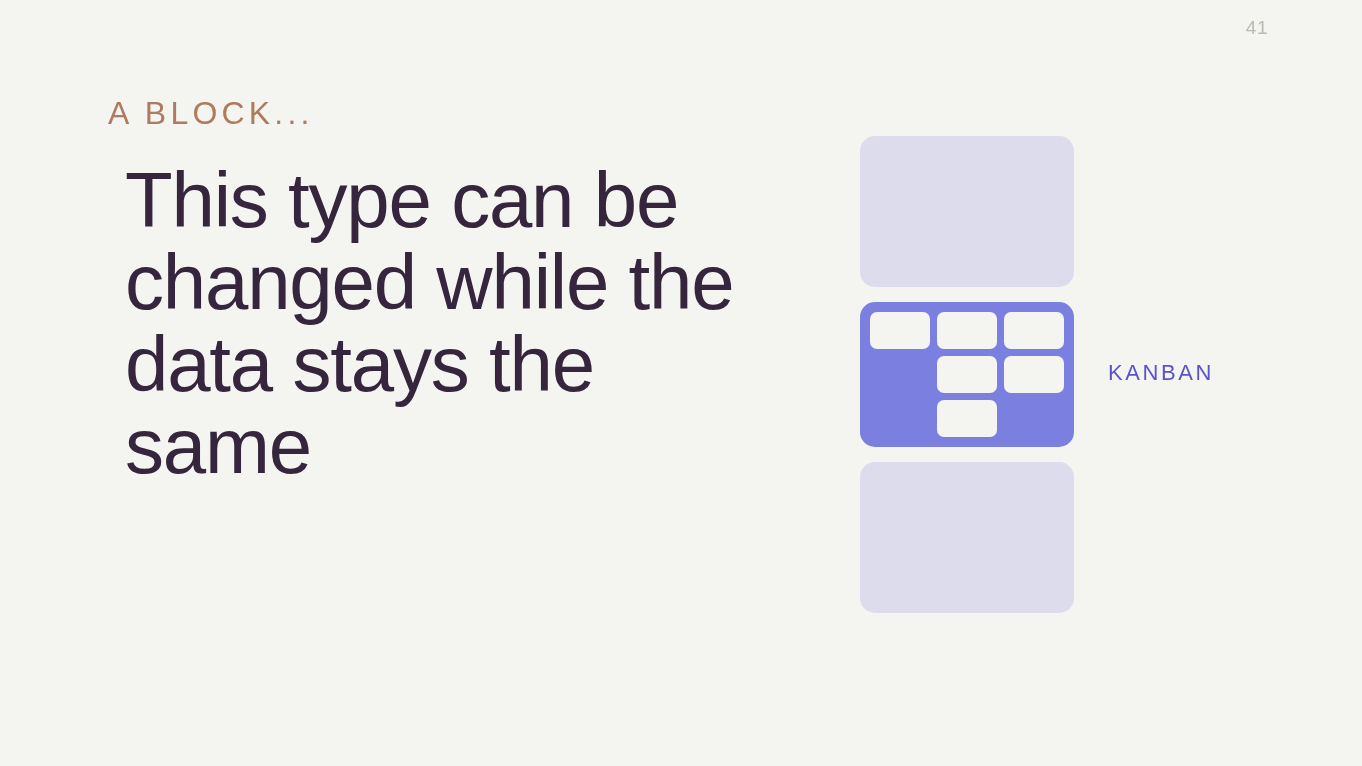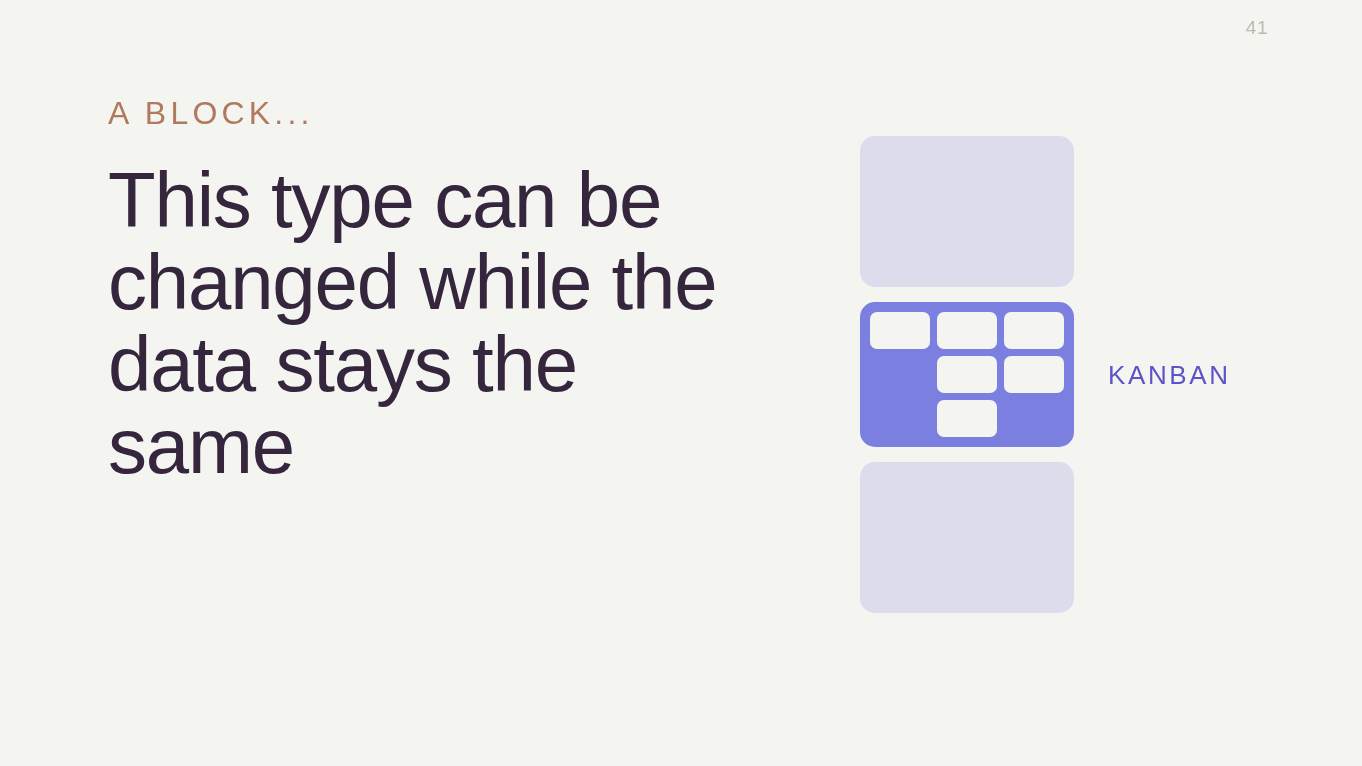--- a/index.html
+++ b/index.html
@@ -52,21 +52,21 @@
     margin: 0 0 28px 0;
     text-transform: uppercase;
   }
 
   .headline {
     font-size: 78px;
     font-weight: 400;
     color: #35263d;
     line-height: 1.05;
     letter-spacing: -1.2px;
-    margin: 0;
+    margin: 17px;
     max-width: 660px;
   }
 
   
   .diagram {
     position: absolute;
     left: 860px;
     top: 136px;
     width: 214px;
   }
@@ -108,21 +108,21 @@
     height: 37px;
     background: #f4f5f0;
     border-radius: 7px;
   }
 
   
   .kanban-label {
     position: absolute;
     left: 1108px;
     top: 362px;
-    font-size: 26px;
+    font-size: 22px;
     font-weight: 400;
     letter-spacing: 2.6px;
     color: #5b54c9;
     line-height: 1;
     white-space: nowrap;
   }
 </style>
 </head>
 <body>
 

